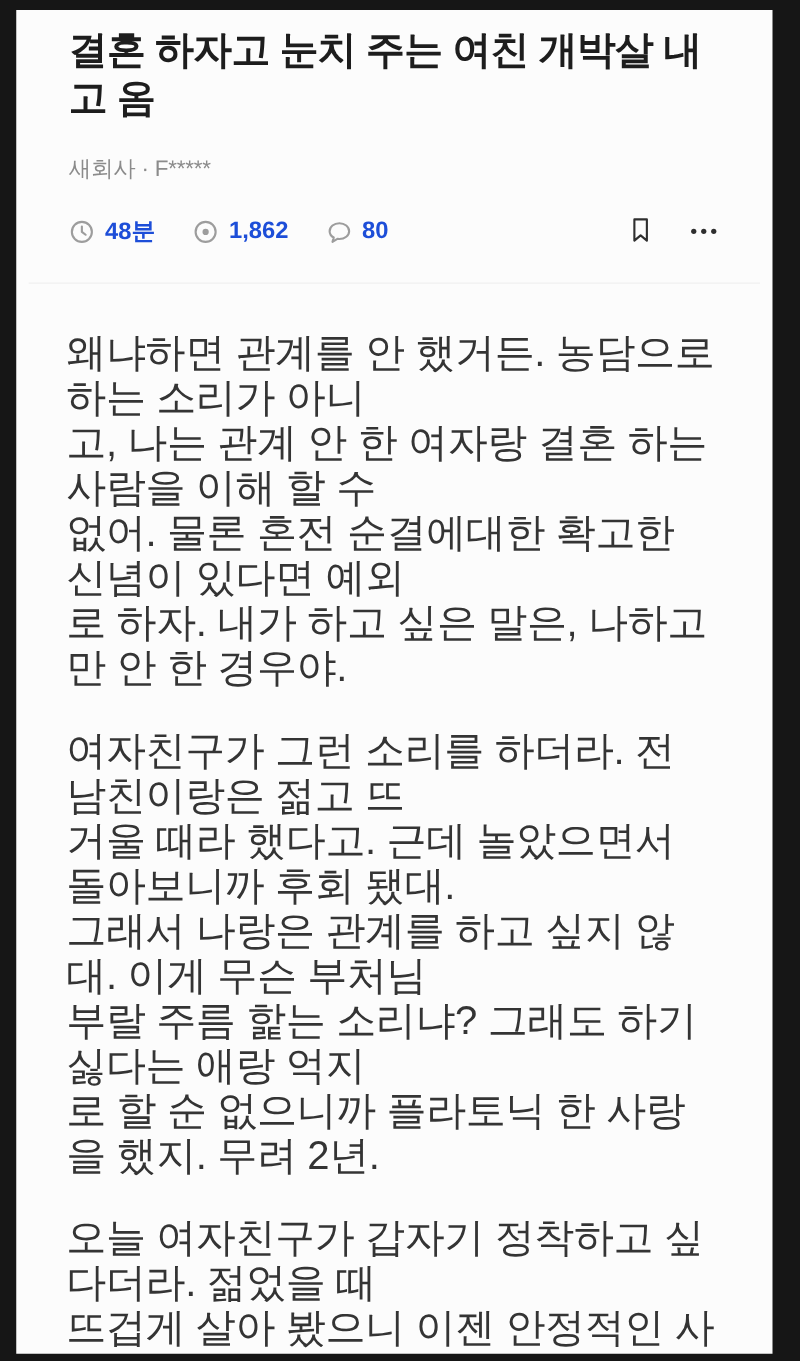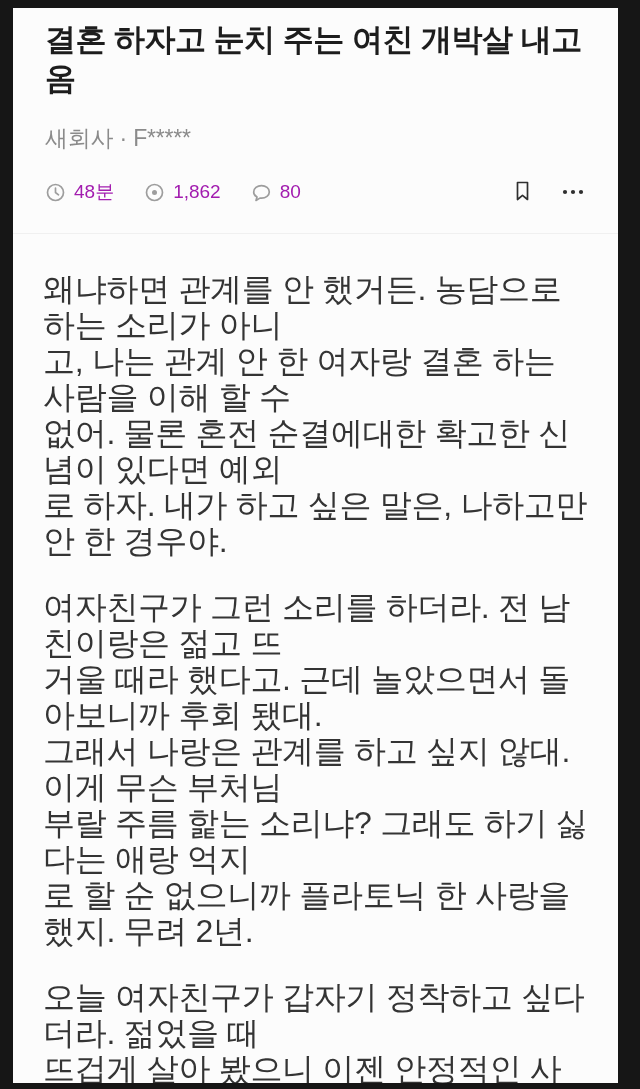--- a/index.html
+++ b/index.html
@@ -7,49 +7,50 @@
   body {
     background: #161616;
     font-family: "Liberation Sans", sans-serif;
     position: relative;
     overflow: hidden;
   }
   .card {
     position: absolute;
     top: 8px; left: 13px; right: 22px; bottom: 6px;
     background: #fcfcfc;
-    padding: 0 30px;
+    padding: 0 40px;
     overflow: hidden;
   }
   .title {
     margin: 13px 2px 0;
     font-size: 31px;
     line-height: 1.25;
     font-weight: 700;
     color: #1d1d1d;
     letter-spacing: -0.5px;
   }
   .meta {
     margin: 24px 2px 0;
-    font-size: 23px;
+    font-size: 18px;
     color: #8b8b8b;
     letter-spacing: -0.2px;
   }
   .stats {
     margin: 25px 2px 0;
     display: flex;
     align-items: center;
   }
   .stat {
     display: flex;
     align-items: center;
     gap: 8px;
     margin-right: 30px;
-    color: #a21caf;
+    color: #1d4ed8;
     font-size: 19px;
+    font-weight: bold;
   }
   .stat svg { display: block; }
   .actions {
     margin-left: auto;
     display: flex;
     align-items: center;
     gap: 26px;
   }
   .icon-btn {
     background: none;

